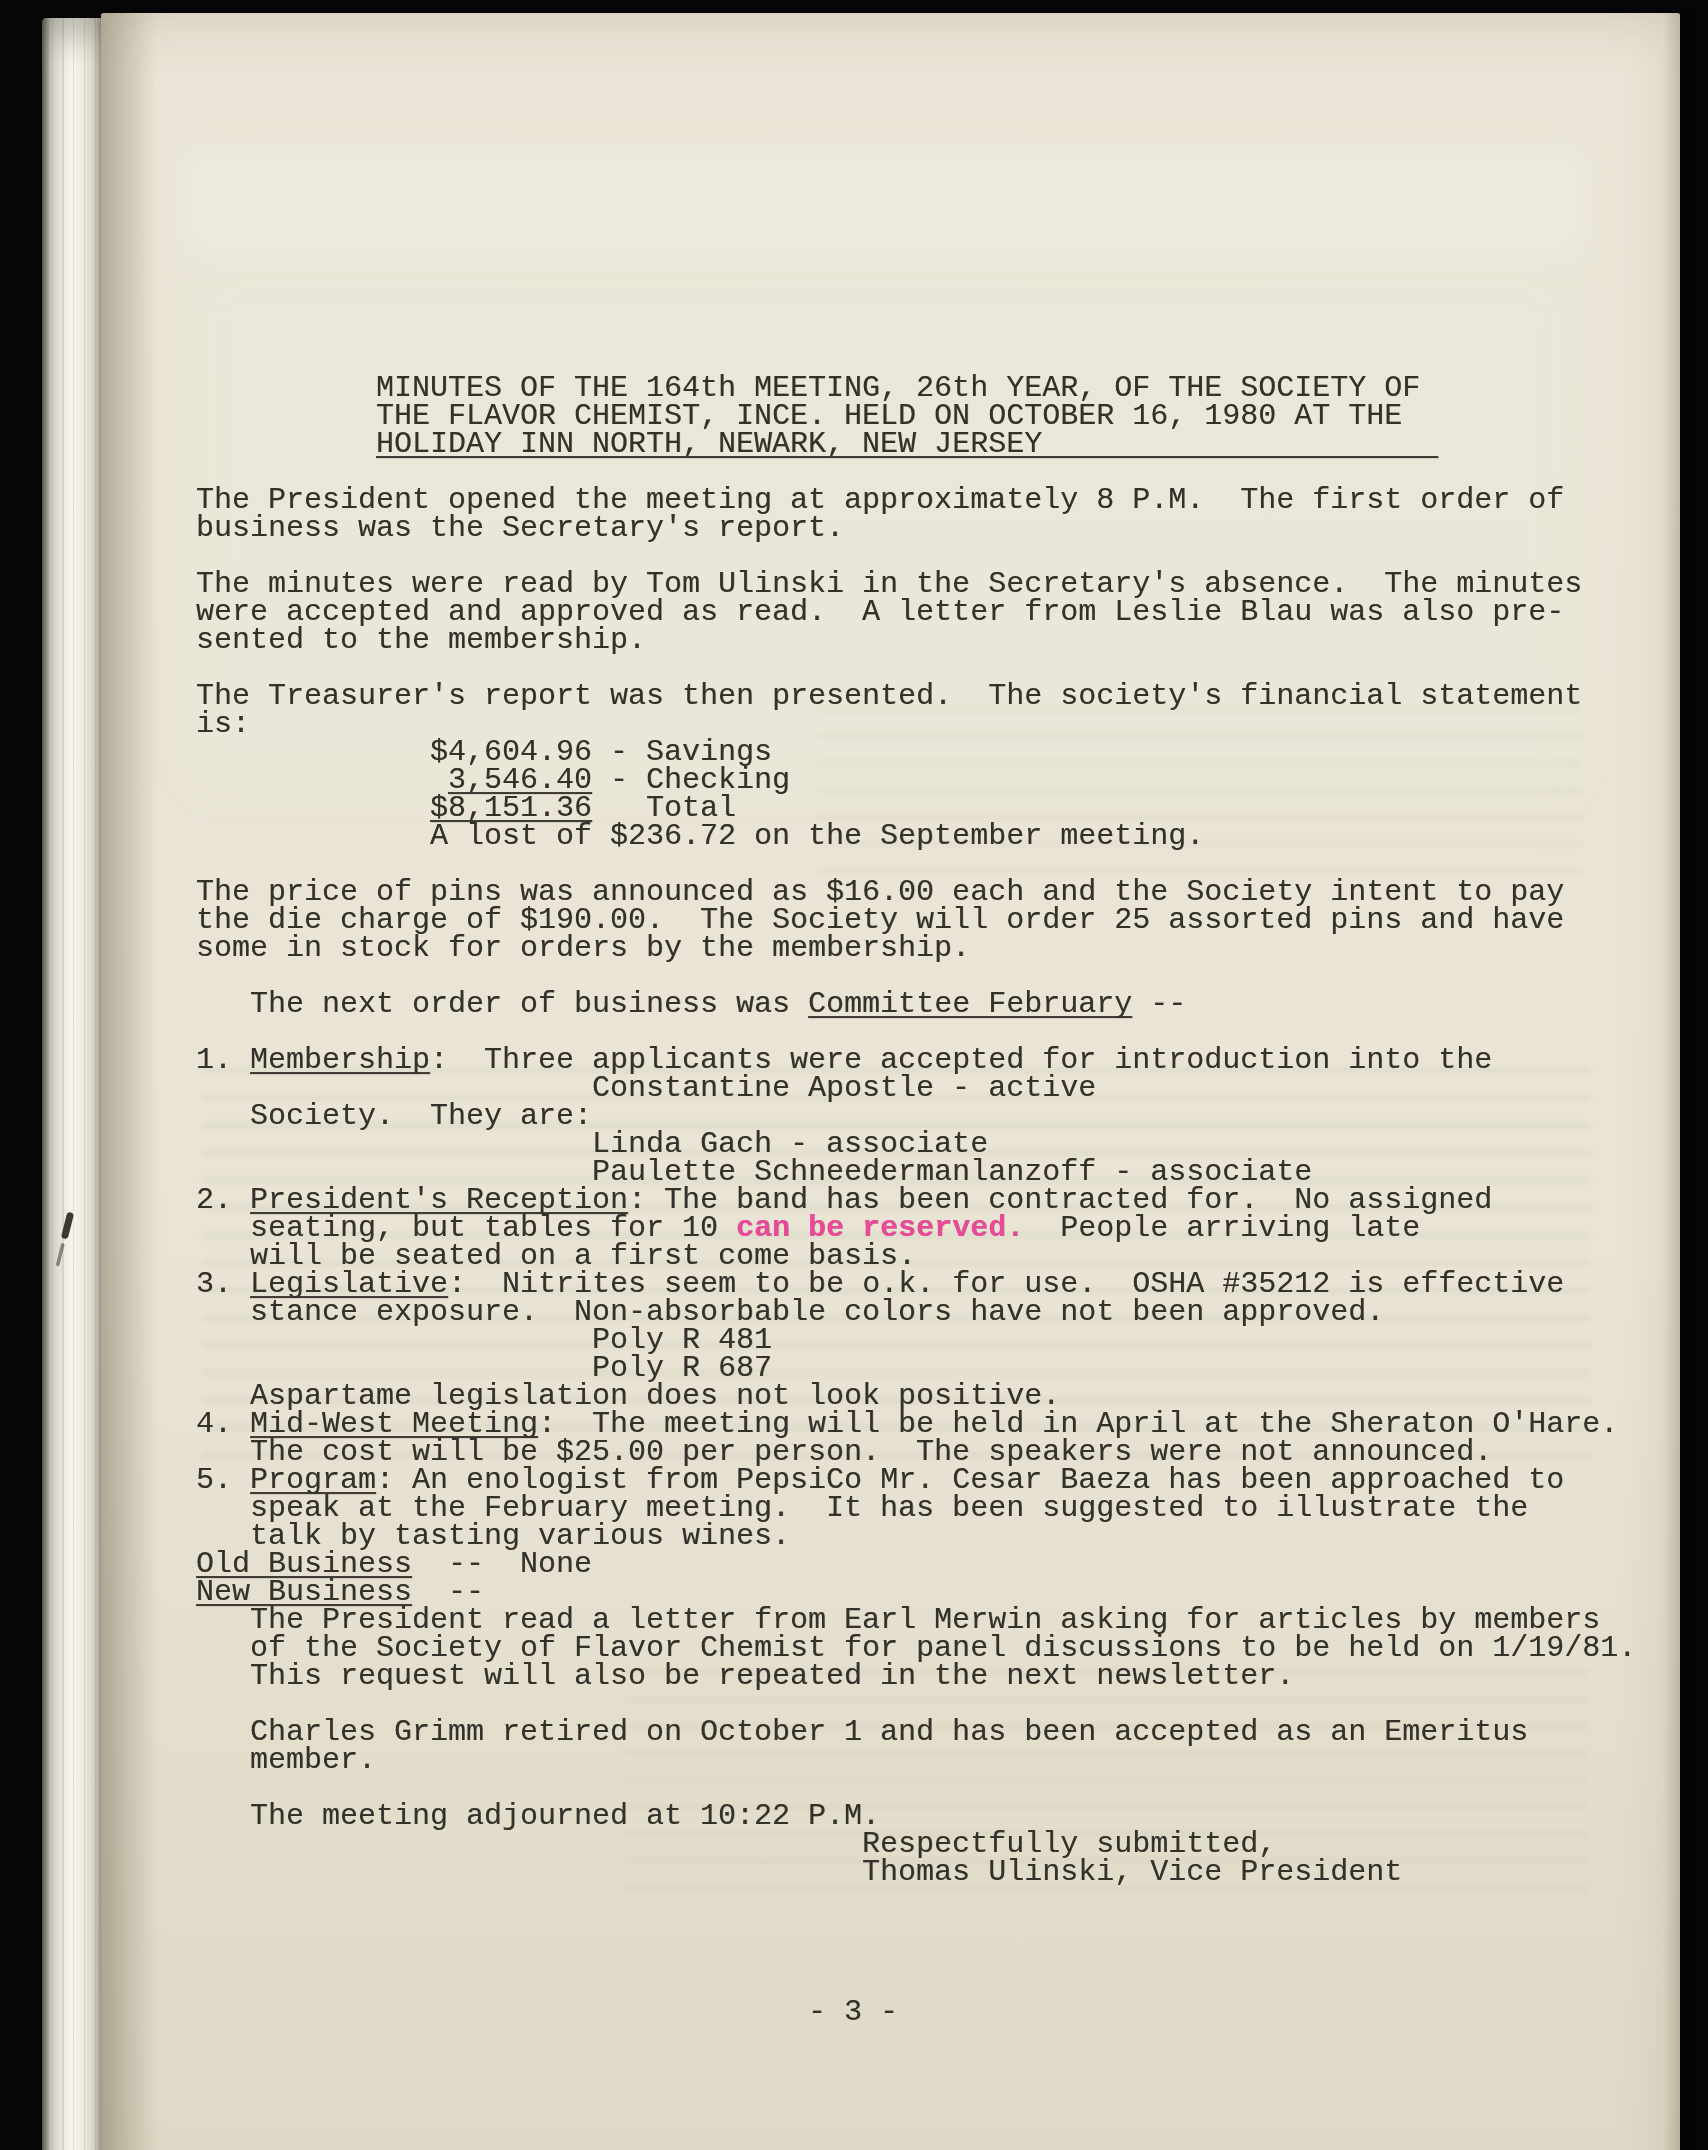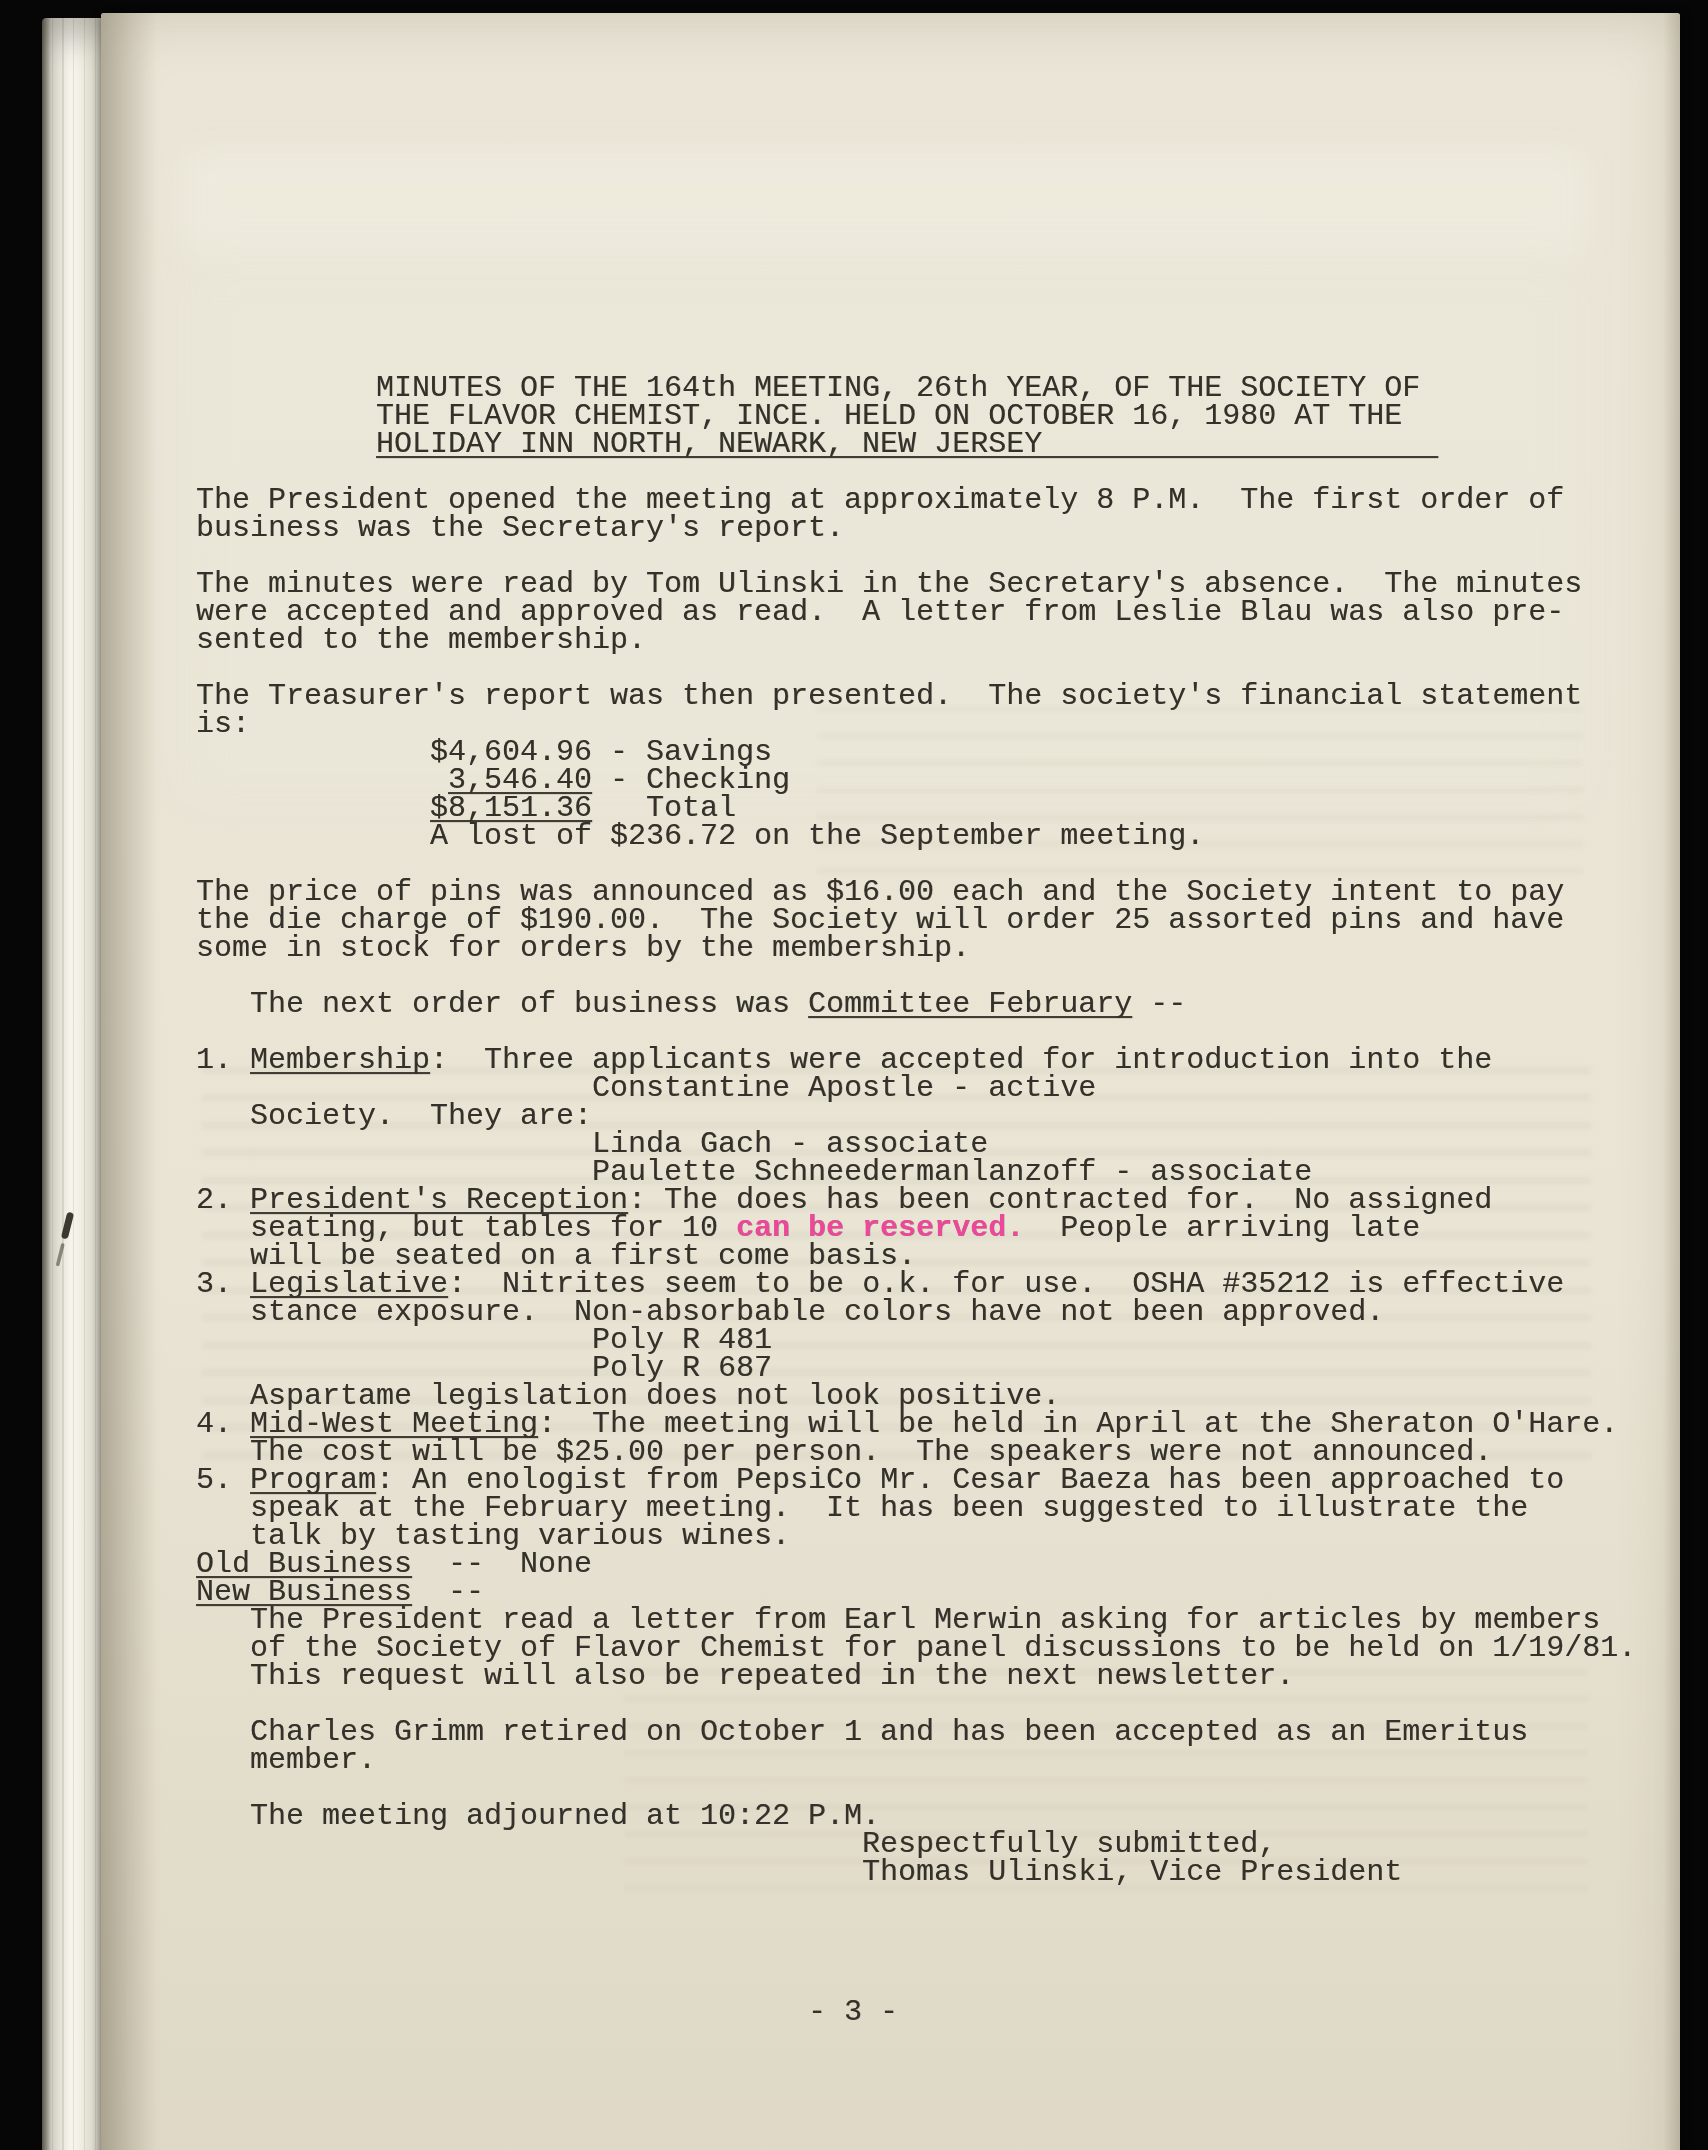--- a/index.html
+++ b/index.html
@@ -112,21 +112,21 @@
         <div class="ln"><span>the die charge of $190.00.  The Society will order 25 assorted pins and have</span></div>
         <div class="ln"><span>some in stock for orders by the membership.</span></div>
         <div class="ln"></div>
         <div class="ln"><span>   The next order of business was </span><span class="u">Committee February</span><span> --</span></div>
         <div class="ln"></div>
         <div class="ln"><span>1. </span><span class="u">Membership</span><span>:  Three applicants were accepted for introduction into the</span></div>
         <div class="ln"><span>                      Constantine Apostle - active</span></div>
         <div class="ln"><span>   Society.  They are:</span></div>
         <div class="ln"><span>                      Linda Gach - associate</span></div>
         <div class="ln"><span>                      Paulette Schneedermanlanzoff - associate</span></div>
-        <div class="ln"><span>2. </span><span class="u">President's Reception</span><span>: The does has been contracted for.  No assigned</span></div>
+        <div class="ln"><span>2. </span><span class="u">President's Reception</span><span>: The band has been contracted for.  No assigned</span></div>
         <div class="ln"><span>   seating, but tables for 10 </span><span class="b">can be reserved.</span><span>  People arriving late</span></div>
         <div class="ln"><span>   will be seated on a first come basis.</span></div>
         <div class="ln"><span>3. </span><span class="u">Legislative</span><span>:  Nitrites seem to be o.k. for use.  OSHA #35212 is effective</span></div>
         <div class="ln"><span>   stance exposure.  Non-absorbable colors have not been approved.</span></div>
         <div class="ln"><span>                      Poly R 481</span></div>
         <div class="ln"><span>                      Poly R 687</span></div>
         <div class="ln"><span>   Aspartame legislation does not look positive.</span></div>
         <div class="ln"><span>4. </span><span class="u">Mid-West Meeting</span><span>:  The meeting will be held in April at the Sheraton O'Hare.</span></div>
         <div class="ln"><span>   The cost will be $25.00 per person.  The speakers were not announced.</span></div>
         <div class="ln"><span>5. </span><span class="u">Program</span><span>: An enologist from PepsiCo Mr. Cesar Baeza has been approached to</span></div>

